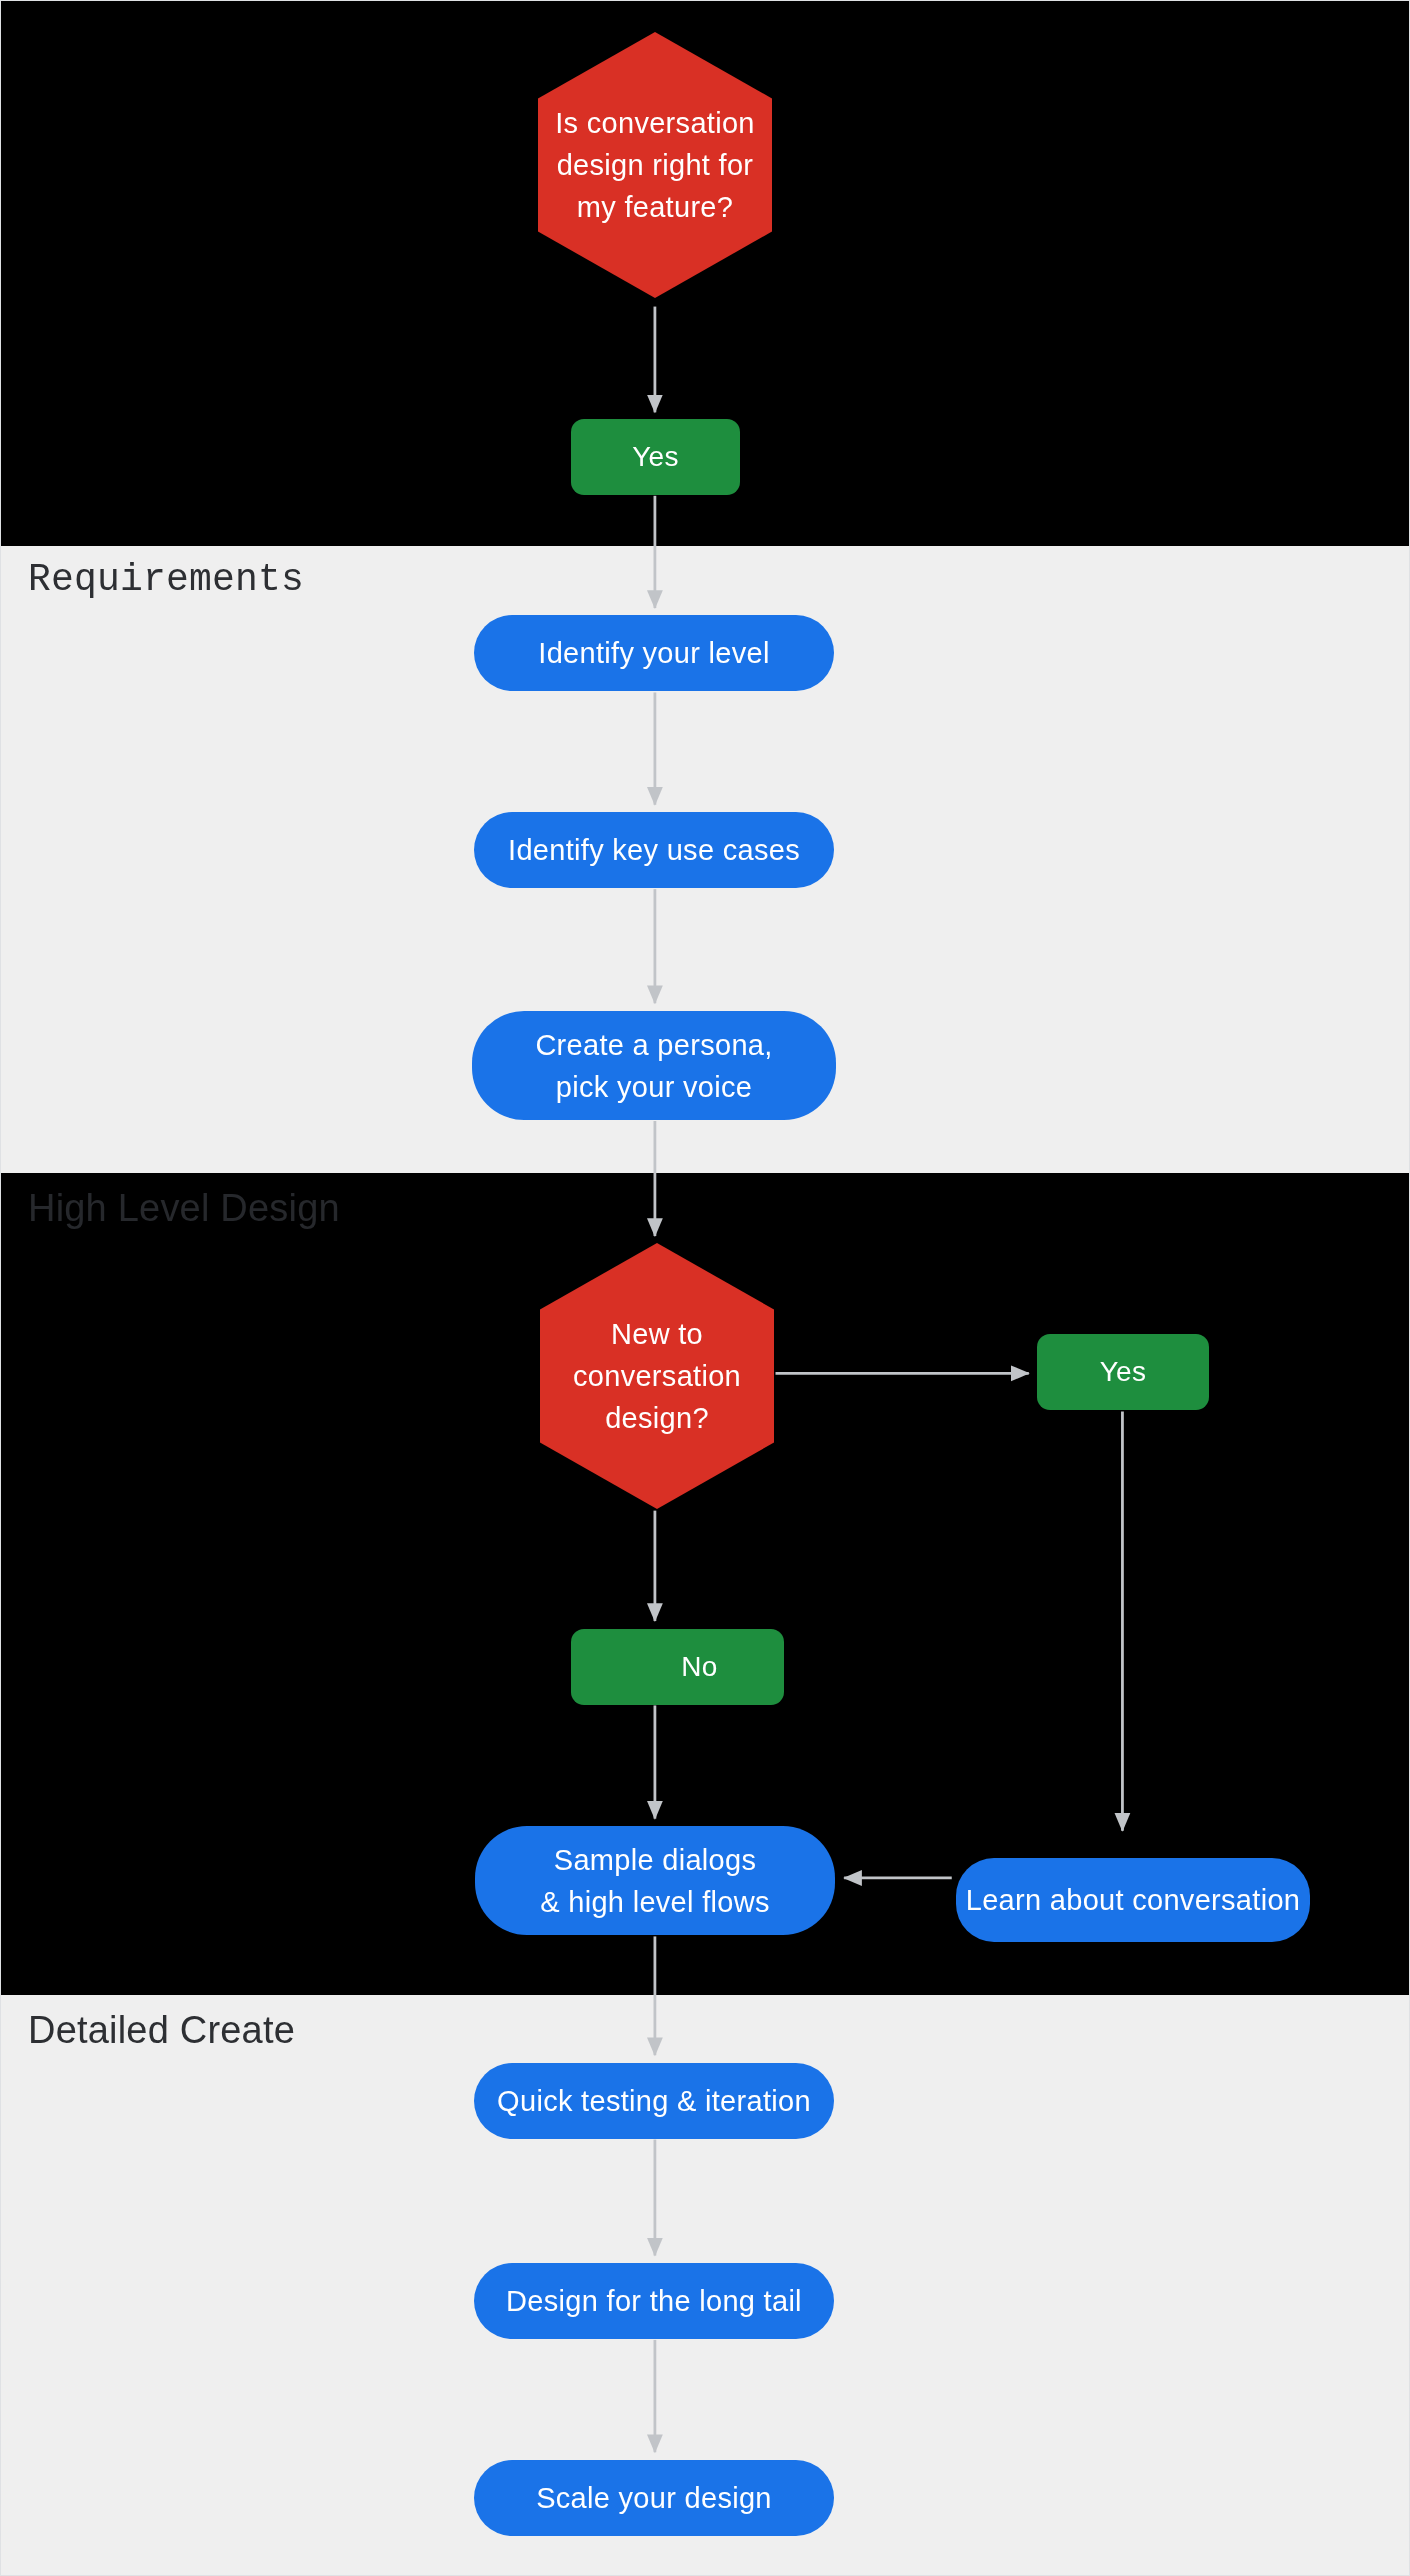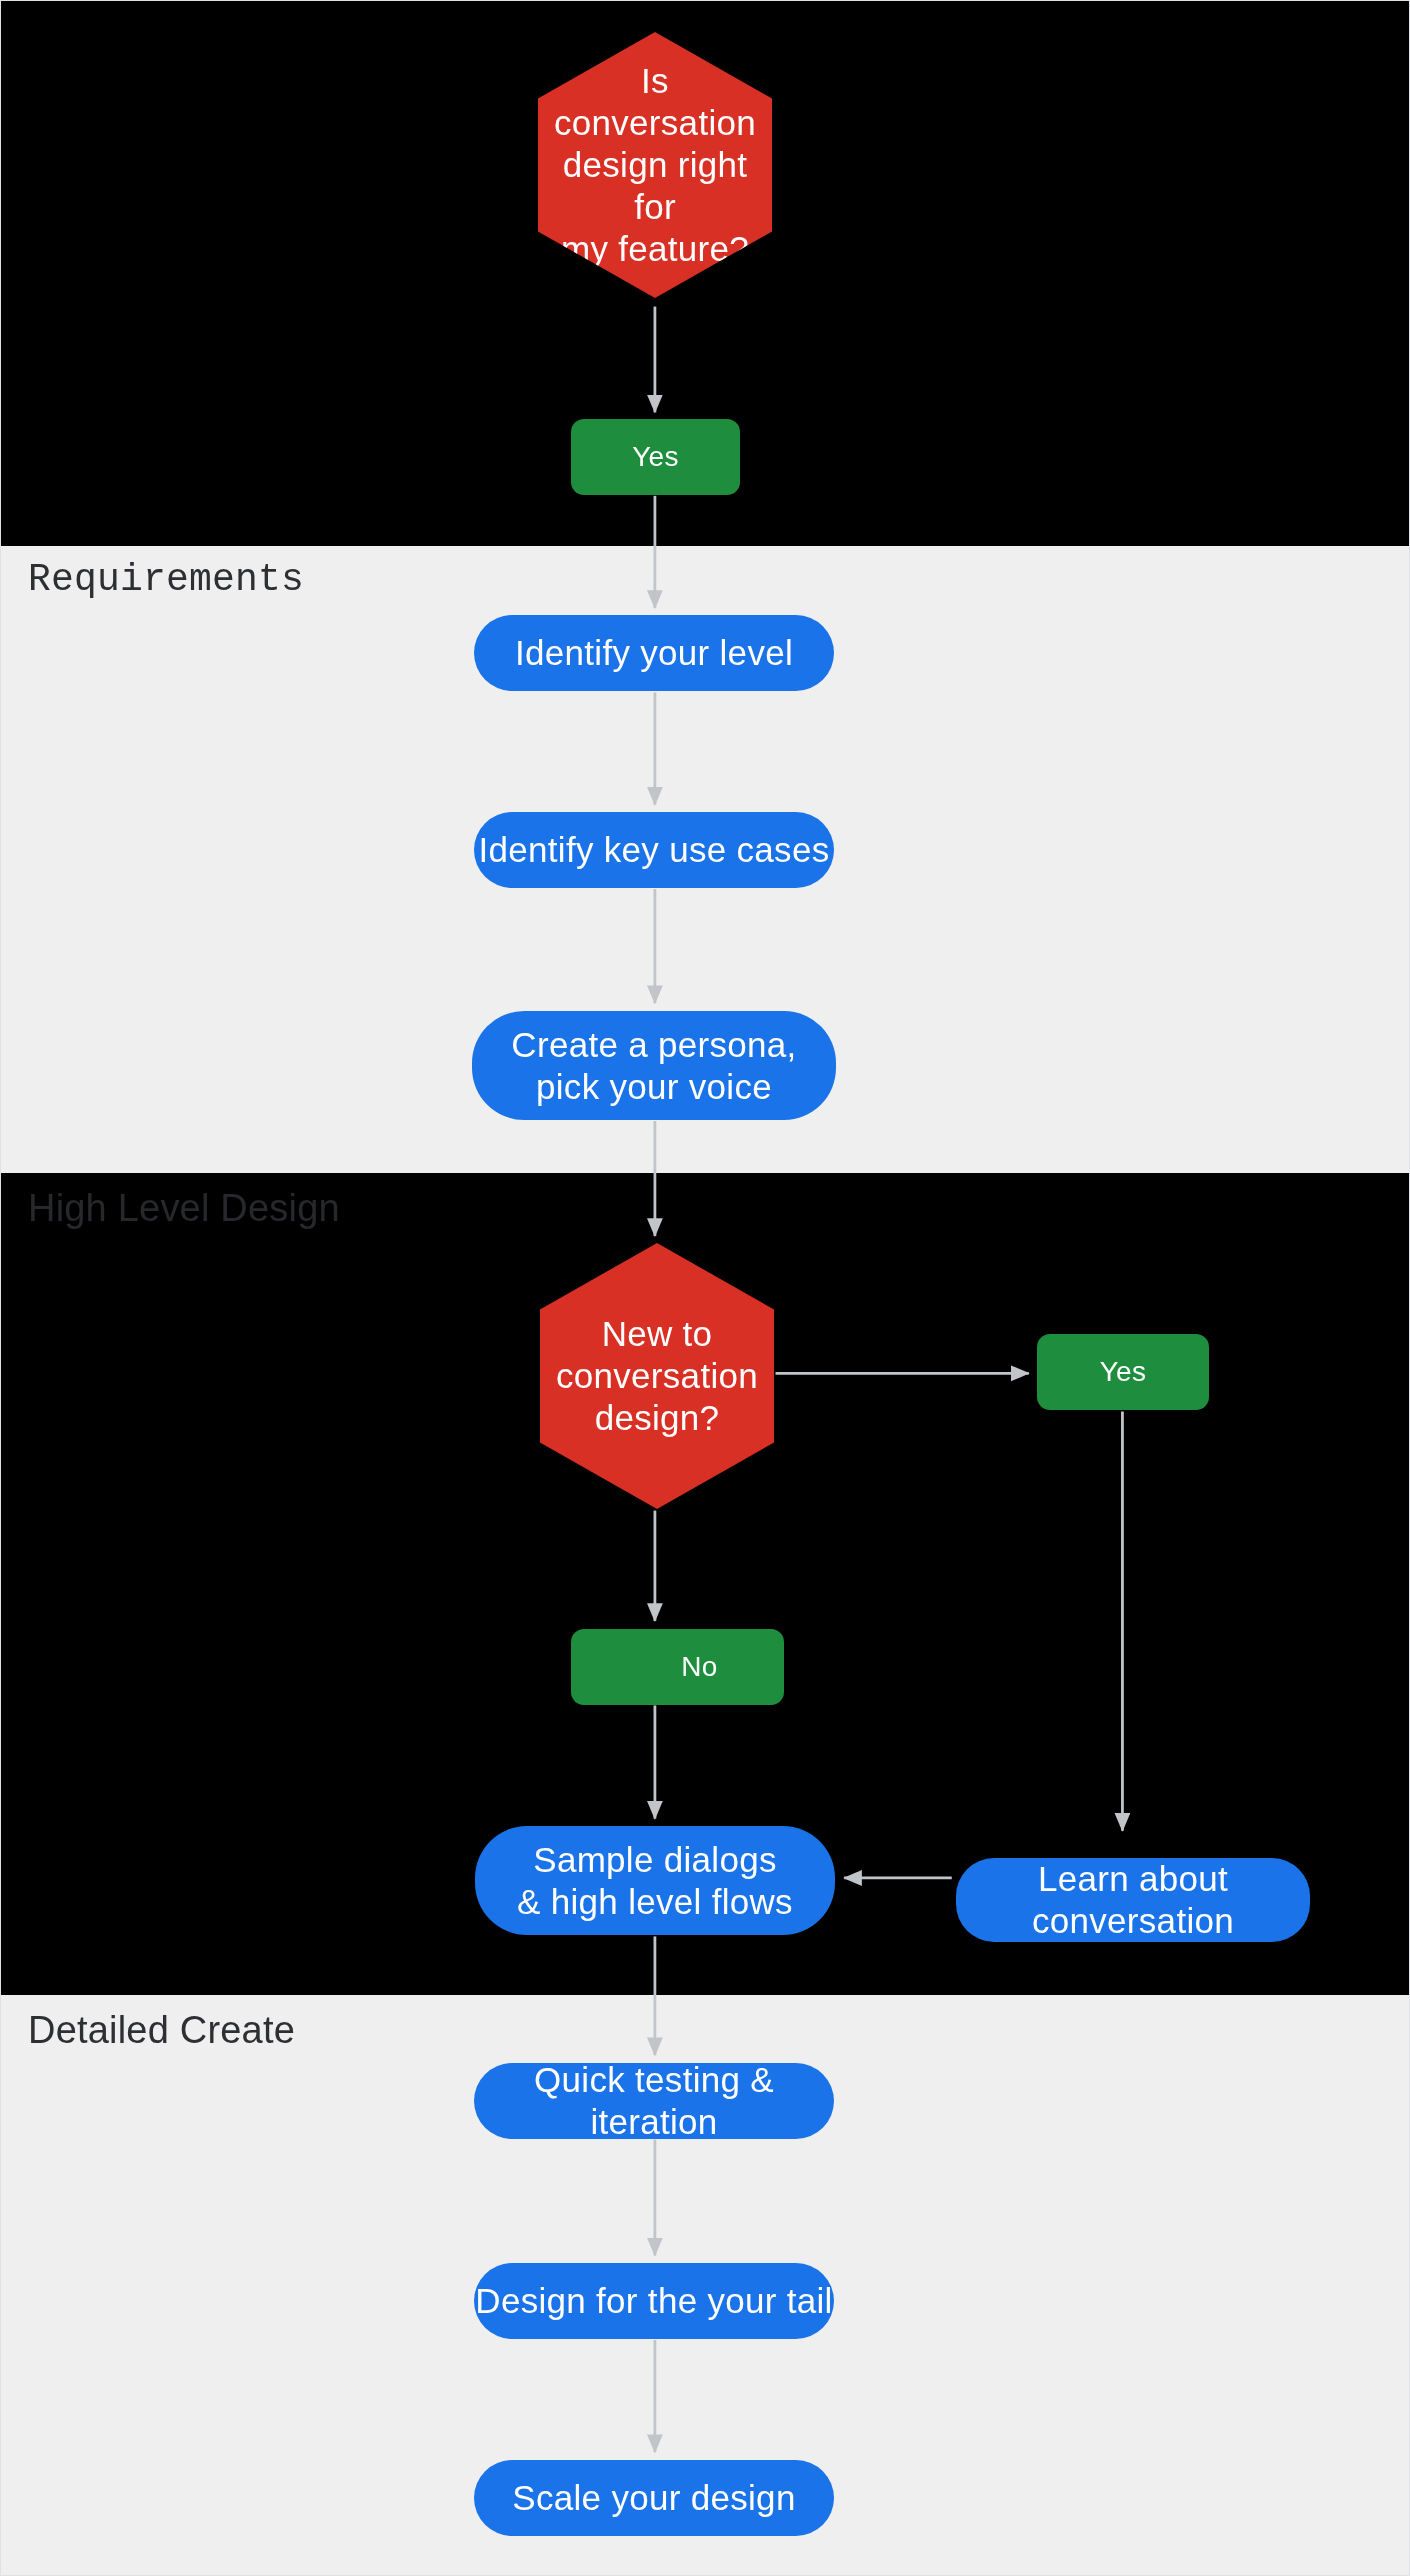--- a/index.html
+++ b/index.html
@@ -36,21 +36,21 @@
   #connectors line{stroke:var(--arrow_gray);stroke-width:3;}
   .node{
     position:absolute;
     display:flex;align-items:center;justify-content:center;
     text-align:center;
     color:var(--node_text);
     cursor:pointer;
   }
   .node-text{
     white-space:pre-line;
-    font-size:35px;line-height:42px;font-weight:500;
+    font-size:29px;line-height:42px;font-weight:500;
     letter-spacing:0.3px;
   }
   .hex{
     background:var(--decision_red);
     clip-path:polygon(50% 0%,100% 25%,100% 75%,50% 100%,0% 75%,0% 25%);
   }
   .pill{background:var(--step_blue);border-radius:38px;}
   .pill.two-line{border-radius:52px;}
   .answer{background:var(--answer_green);border-radius:13px;}
   .answer .node-text{font-size:28px;}
@@ -139,21 +139,21 @@
 
   <div class="node pill" style="left:956px;top:1838px;width:354px;height:84px;margin-top:20px;">
     <span class="node-text">Learn about conversation</span>
   </div>
 
   <div class="node pill" style="left:474px;top:2063px;width:360px;height:76px;">
     <span class="node-text">Quick testing &amp; iteration</span>
   </div>
 
   <div class="node pill" style="left:474px;top:2263px;width:360px;height:76px;">
-    <span class="node-text">Design for the your tail</span>
+    <span class="node-text">Design for the long tail</span>
   </div>
 
   <div class="node pill" style="left:474px;top:2460px;width:360px;height:76px;">
     <span class="node-text">Scale your design</span>
   </div>
 
   <div class="frame"></div>
 </div>
 
 

